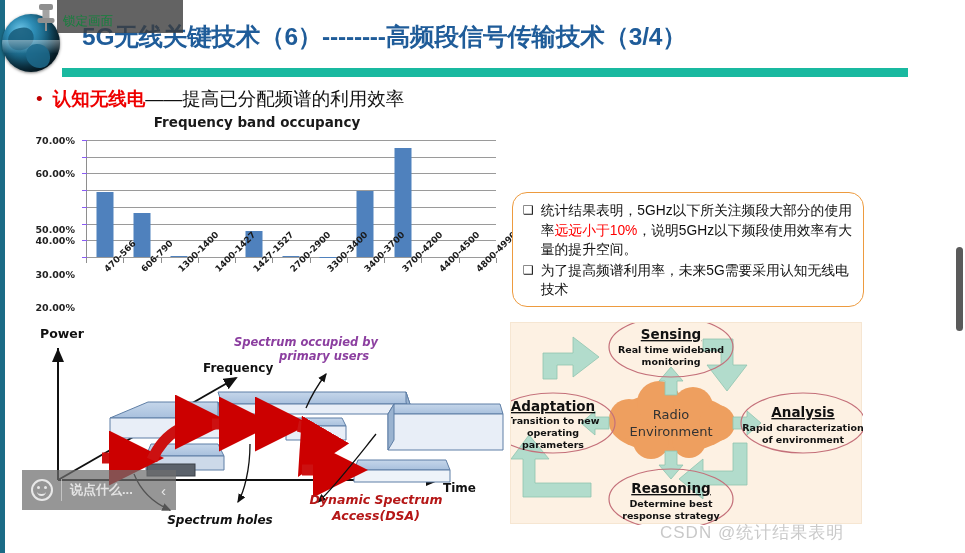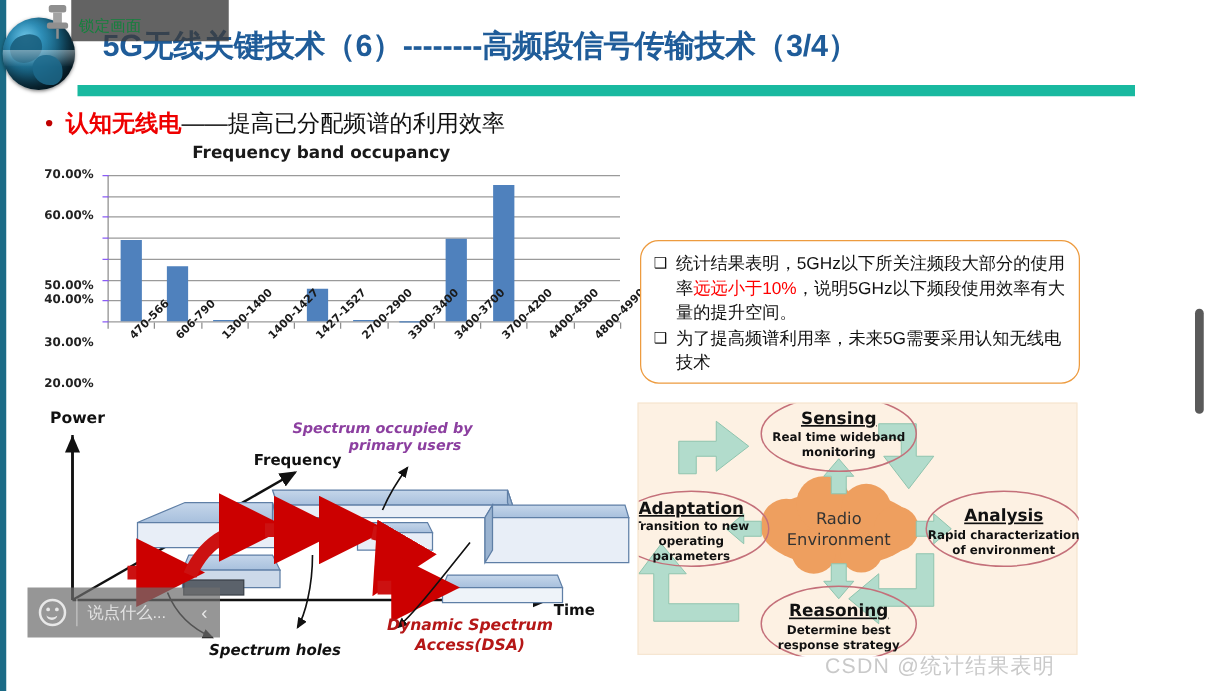--- a/index.html
+++ b/index.html
@@ -95,21 +95,21 @@
 
   .commentbar { position: absolute; left: 22px; top: 470px; width: 154px; height: 40px;
     background: rgba(110,110,110,.72); display: flex; align-items: center; }
   .smiley { width: 22px; height: 22px; border-radius: 50%; border: 2.4px solid #e8e8e8; margin-left: 9px;
     position: relative; flex: 0 0 auto; }
   .smiley i { position: absolute; width: 3px; height: 3px; border-radius: 50%; background:#e8e8e8; top: 5px; }
   .smiley i.l { left: 4px; } .smiley i.r { right: 4px; }
   .smiley u { position: absolute; left: 4px; bottom: 3.5px; width: 9px; height: 4.5px;
     border-bottom: 2.2px solid #e8e8e8; border-radius: 0 0 9px 9px; }
   .divider { width: 1px; height: 22px; background: rgba(235,235,235,.55); margin: 0 8px 0 8px; flex:0 0 auto;}
-  .cplaceholder { color: #e3e3e3; font-size: 13px; flex: 1 1 auto; }
+  .cplaceholder { color: #e3e3e3; font-size: 13px; flex: 1 1 auto; font-weight: bold; }
   .chev { color: #e9e9e9; font-size: 15px; margin-right: 10px; }
 
   .scrollbar { position: absolute; right: 2px; top: 247px; width: 7px; height: 84px;
     background: #5a5a5a; border-radius: 4px; }
 </style>
 </head>
 <body>
 
 <div class="stage">
   <div class="slide">

